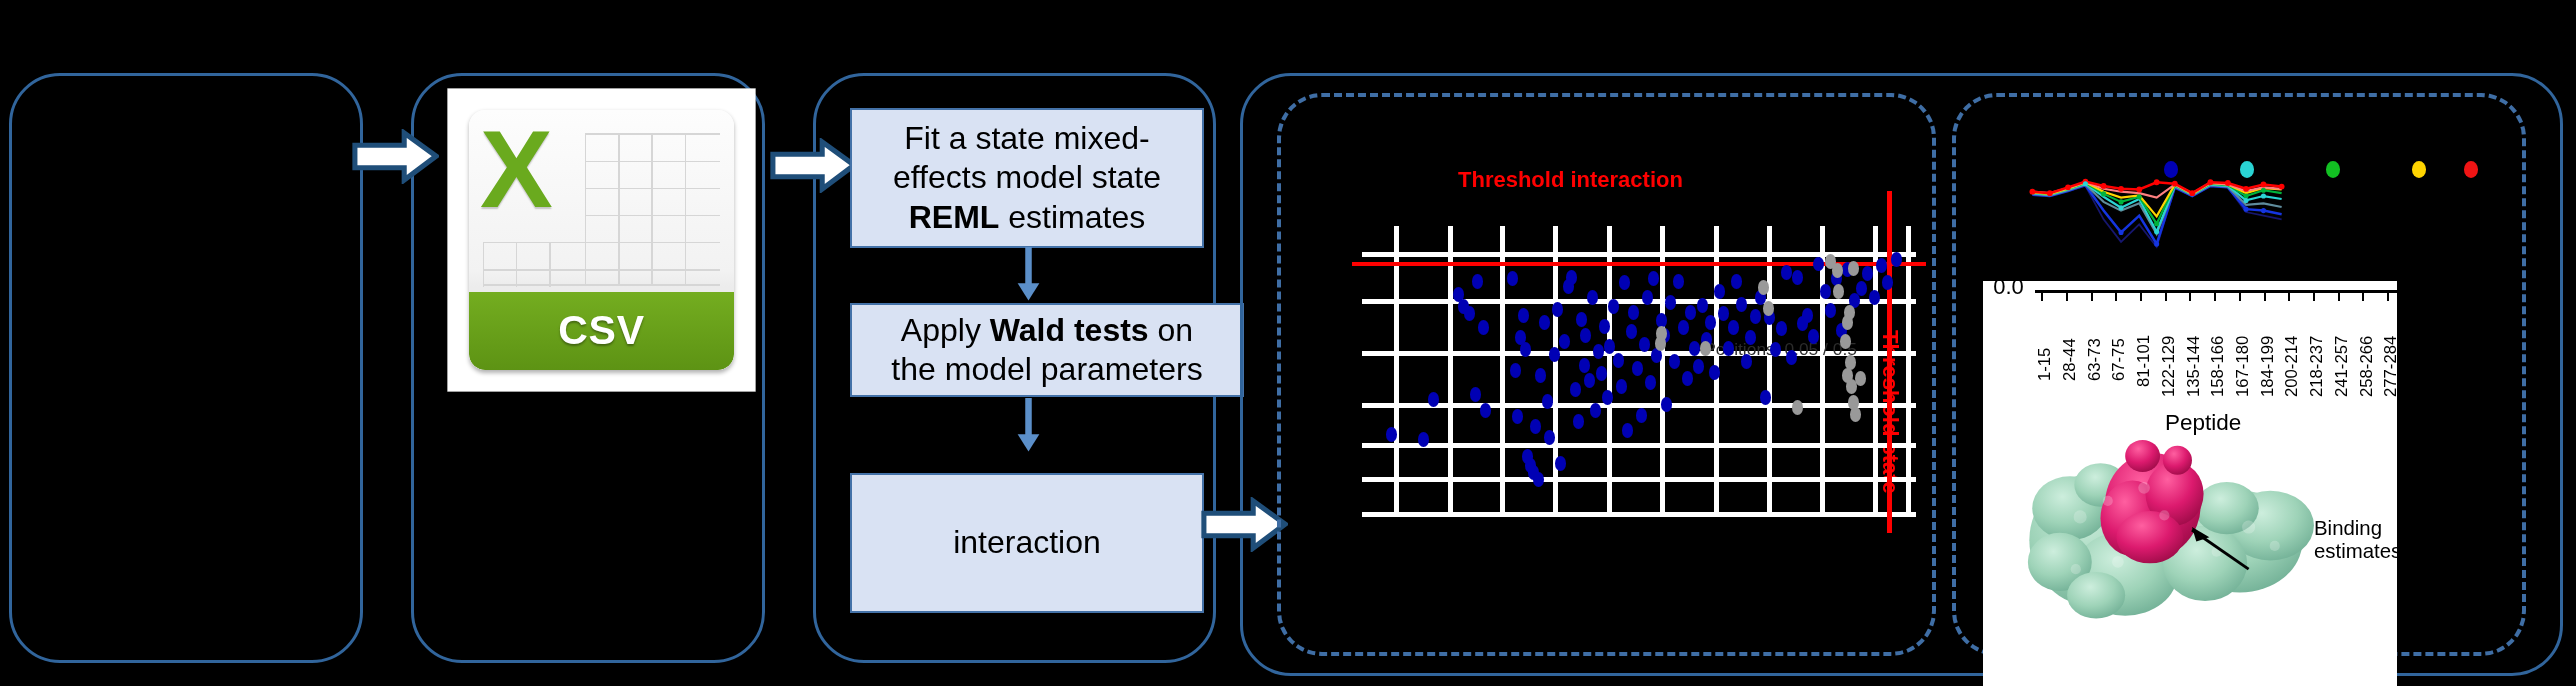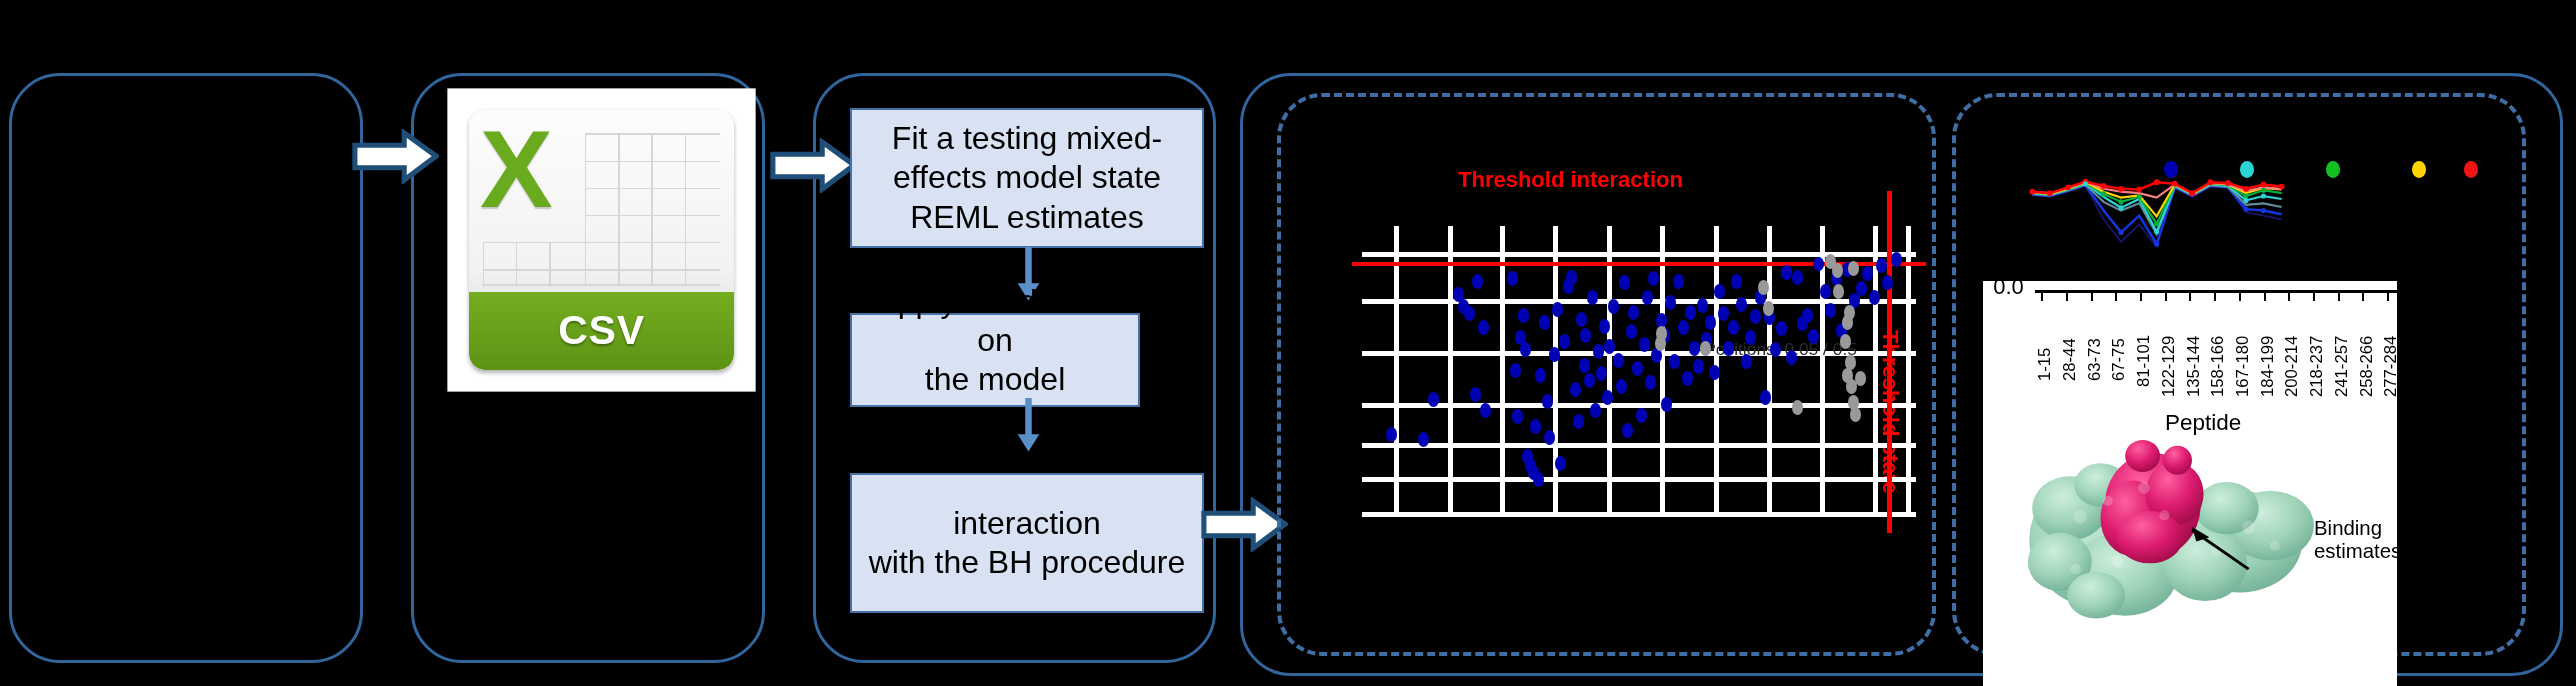--- a/index.html
+++ b/index.html
@@ -32,21 +32,21 @@
     border: 2.9px solid #4472a8;
     display: flex;
     align-items: center;
     justify-content: center;
     text-align: center;
     color: #000;
     font-size: 32px;
     line-height: 1.22;
     padding: 4.4px 7.3px;
   }
-  .flowbox b { font-weight: 400; }
+  .flowbox b { font-weight: 700; }
 
   
   .block-arrow { position: absolute; }
   .block-arrow svg { display: block; }
 
   
   .vconn { position: absolute; }
   .vconn svg { display: block; }
 
   
@@ -220,51 +220,50 @@
   <div class="panel" style="left:813px; top:73px; width:403px; height:590px;"></div>
 
   <div class="block-arrow" style="left:770px; top:138px; width:87px; height:55px;">
     <svg width="87" height="55" viewBox="0 0 120 75">
       <polygon points="4,22 72,22 72,5 116,37 72,70 72,53 4,53" fill="#ffffff" stroke="#1f4e79" stroke-width="7" stroke-linejoin="miter"></polygon>
     </svg>
   </div>
 
   <div class="flowbox" style="left:850px; top:108px; width:354px; height:140px;">
     <div>
-      <div>Fit a testing mixed-</div>
+      <div>Fit a state mixed-</div>
       <div>effects model state</div>
       <div><b>REML</b><span> estimates</span></div>
     </div>
   </div>
 
   <div class="vconn" style="left:1014px; top:247px; width:29px; height:55px;">
     <svg width="29" height="55" viewBox="0 0 40 76">
       <line x1="20" y1="0" x2="20" y2="52" stroke="#5b8fc9" stroke-width="9"></line>
       <polygon points="5,50 35,50 20,74" fill="#5b8fc9"></polygon>
     </svg>
   </div>
 
-  <div class="flowbox" style="left:850px; top:313px; width:290px; height:94px;justify-content:center;">
+  <div class="flowbox" style="left:850px; top:303px; width:394px; height:94px;justify-content:center;">
     <div>
       <div><span>Apply </span><b>Wald tests</b><span> on</span></div>
       <div>the model parameters</div>
     </div>
   </div>
 
   <div class="vconn" style="left:1014px; top:398px; width:29px; height:55px;">
     <svg width="29" height="55" viewBox="0 0 40 76">
       <line x1="20" y1="0" x2="20" y2="52" stroke="#5b8fc9" stroke-width="9"></line>
       <polygon points="5,50 35,50 20,74" fill="#5b8fc9"></polygon>
     </svg>
   </div>
 
   <div class="flowbox" style="left:850px; top:473px; width:354px; height:140px;">
     <div>
       <div>interaction</div>
-      <div><span>with the </span><b>BH</b><span> procedure</span></div>
     </div>
   </div>
 
   <div class="panel" style="left:1240px; top:73px; width:1323px; height:603px;"></div>
 
   <div class="block-arrow" style="left:1201px; top:497px; width:87px; height:55px;">
     <svg width="87" height="55" viewBox="0 0 120 75">
       <polygon points="4,22 72,22 72,5 116,37 72,70 72,53 4,53" fill="#ffffff" stroke="#1f4e79" stroke-width="7" stroke-linejoin="miter"></polygon>
     </svg>
   </div>

